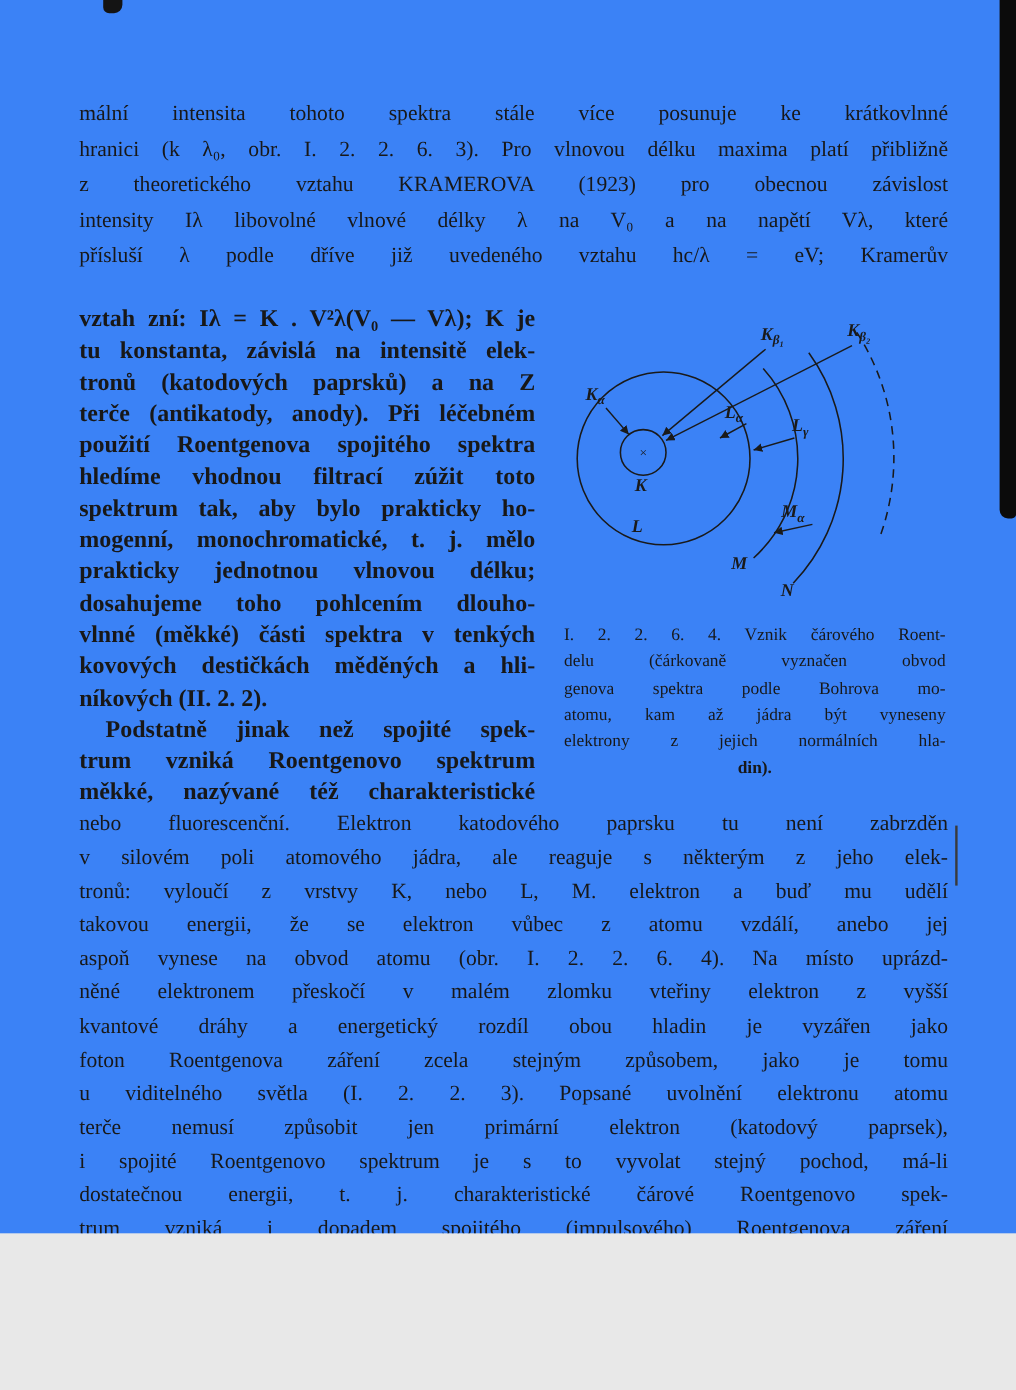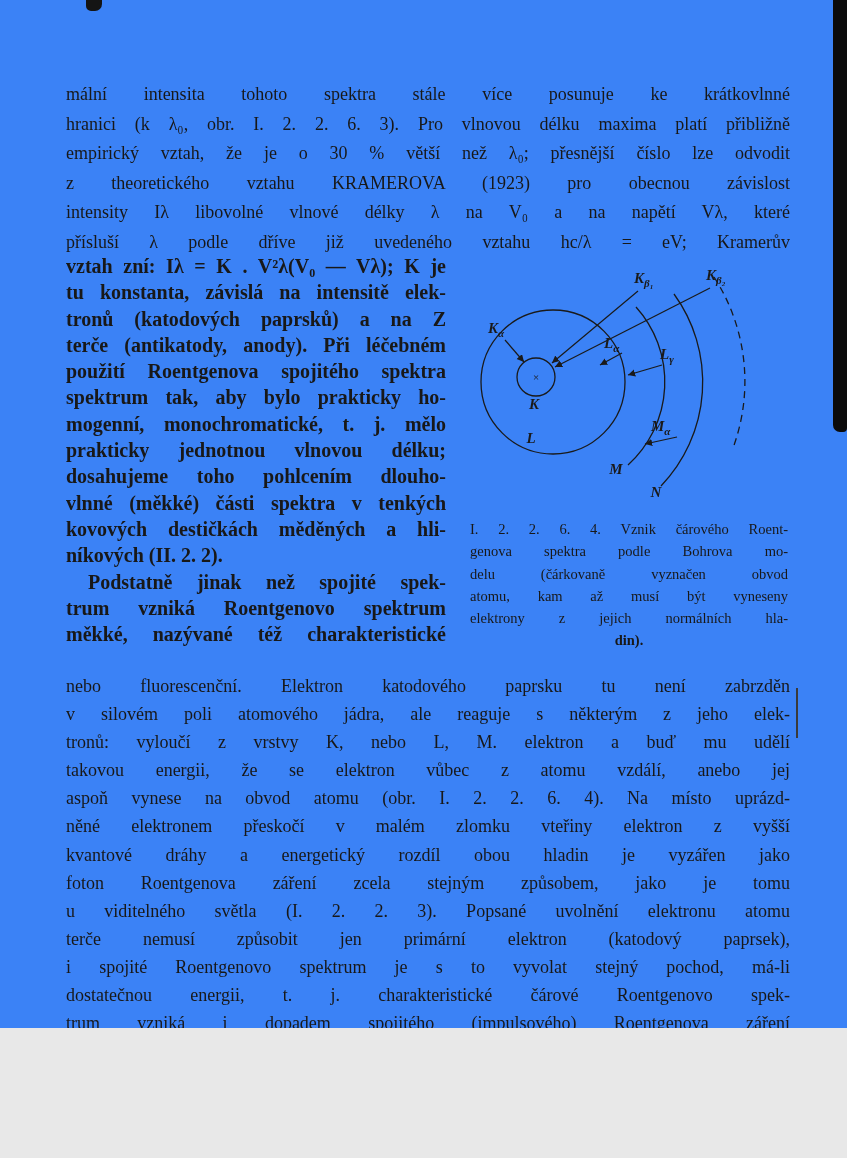--- a/index.html
+++ b/index.html
@@ -41,32 +41,32 @@
 
 <div class="page">
 
   <div class="scan-bar"></div>
   <div class="scan-blob"></div>
   <div class="margin-mark"></div>
 
   <div class="para1">
     <div class="line">mální intensita tohoto spektra stále více posunuje ke krátkovlnné</div>
     <div class="line">hranici (k λ₀, obr. I. 2. 2. 6. 3). Pro vlnovou délku maxima platí přibližně</div>
-    <div class="line">empirický vztah, že je o 30 % větší než λ₀; přesnější číslo lze odvodit</div>
     <div class="line">z theoretického vztahu KRAMEROVA (1923) pro obecnou závislost</div>
     <div class="line">intensity Iλ libovolné vlnové délky λ na V₀ a na napětí Vλ, které</div>
     <div class="line">přísluší λ podle dříve již uvedeného vztahu hc/λ = eV; Kramerův</div>
   </div>
 
   <div class="leftcol">
     <div class="line">vztah zní: Iλ = K . V²λ(V₀ — Vλ); K je</div>
     <div class="line">tu konstanta, závislá na intensitě elek-</div>
     <div class="line">tronů (katodových paprsků) a na Z</div>
     <div class="line">terče (antikatody, anody). Při léčebném</div>
     <div class="line">použití Roentgenova spojitého spektra</div>
+    <div class="line">hledíme vhodnou filtrací zúžit toto</div>
     <div class="line">spektrum tak, aby bylo prakticky ho-</div>
     <div class="line">mogenní, monochromatické, t. j. mělo</div>
     <div class="line">prakticky jednotnou vlnovou délku;</div>
     <div class="line">dosahujeme toho pohlcením dlouho-</div>
     <div class="line">vlnné (měkké) části spektra v tenkých</div>
     <div class="line">kovových destičkách měděných a hli-</div>
     <div class="line end">níkových (II. 2. 2).</div>
     <div class="line indent">Podstatně jinak než spojité spek-</div>
     <div class="line">trum vzniká Roentgenovo spektrum</div>
     <div class="line">měkké, nazývané též charakteristické</div>
@@ -114,23 +114,23 @@
     </text>
 
     <text x="82" y="156" text-anchor="middle" font-size="15" font-weight="bold">K</text>
     <text x="79" y="190" text-anchor="middle" font-size="15" font-weight="bold">L</text>
     <text x="164" y="221" text-anchor="middle" font-size="15" font-weight="bold">M</text>
     <text x="204" y="244" text-anchor="middle" font-size="15" font-weight="bold">N</text>
   </svg>
 
   <div class="caption">
     <div class="line">I. 2. 2. 6. 4. Vznik čárového Roent-</div>
+    <div class="line">delu (čárkovaně vyznačen obvod</div>
     <div class="line">genova spektra podle Bohrova mo-</div>
-    <div class="line">delu (čárkovaně vyznačen obvod</div>
-    <div class="line">atomu, kam až musí být vyneseny</div>
+    <div class="line">atomu, kam až jádra být vyneseny</div>
     <div class="line">elektrony z jejich normálních hla-</div>
     <div class="line end">din).</div>
   </div>
 
   <div class="para2">
     <div class="line"><span>nebo fluorescenční. Elektron katodového paprsku tu není zabrzděn</span><span class="u"></span><span></span></div>
     <div class="line"><span>v silovém poli atomového jádra, ale reaguje s některým z jeho elek-</span><span class="u"></span><span></span></div>
     <div class="line"><span>tronů: </span><span class="u">vyloučí z vrstvy K, nebo L, M. elektron a buď mu udělí</span><span></span></div>
     <div class="line"><span></span><span class="u">takovou energii, že se elektron vůbec z atomu vzdálí, anebo jej</span><span></span></div>
     <div class="line"><span></span><span class="u">aspoň vynese na obvod atomu (obr. I. 2. 2. 6. 4). Na místo uprázd-</span><span></span></div>

